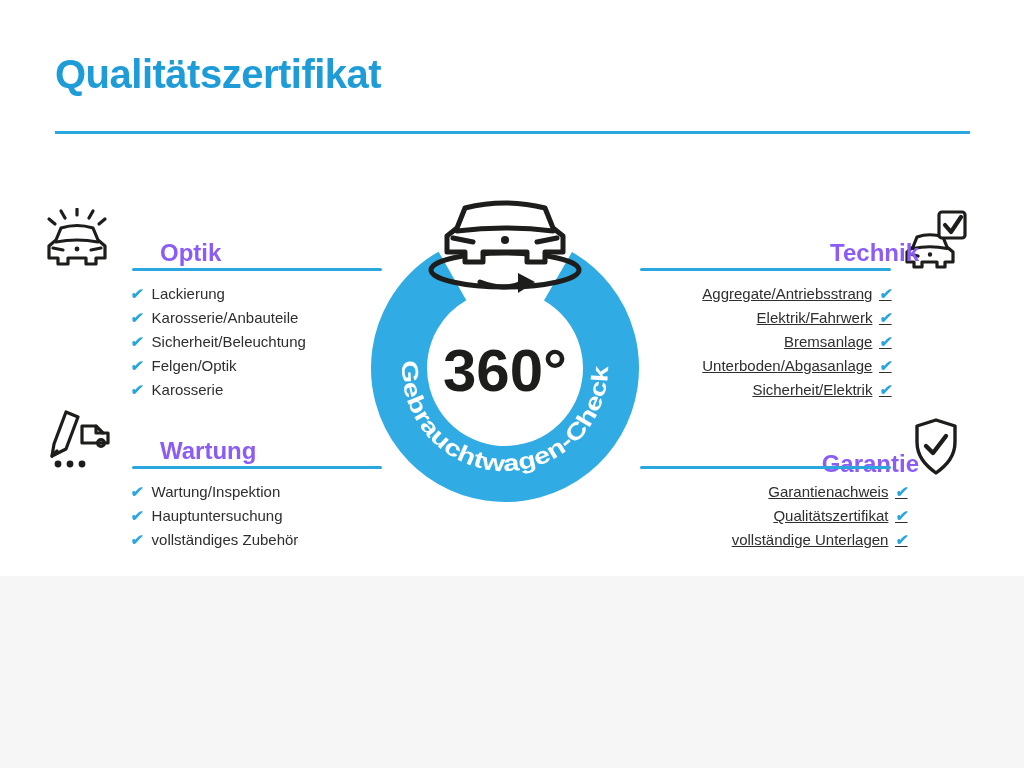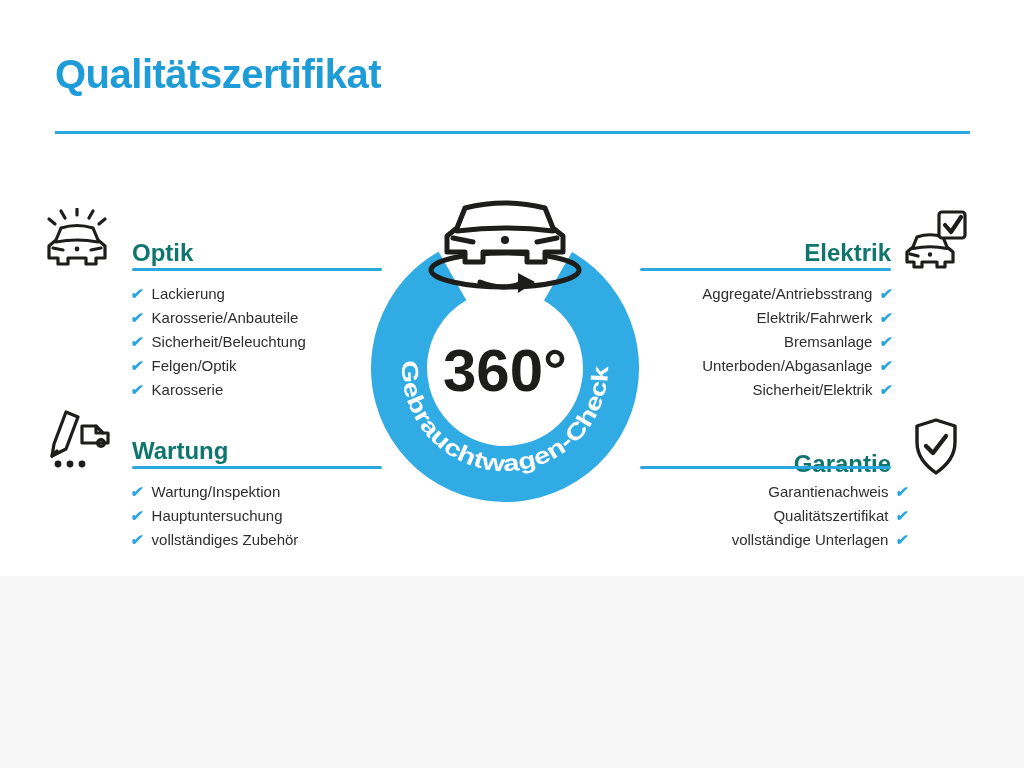--- a/index.html
+++ b/index.html
@@ -7,30 +7,30 @@
   #canvas {
     position:relative; width:1024px; height:576px; background:#ffffff;
     font-family:"Liberation Sans", sans-serif; overflow:hidden;
   }
   .abs { position:absolute; }
   #page-title {
     left:55px; top:52px; font-size:40px; font-weight:bold;
     letter-spacing:-0.5px; color:#1e9cd8;
   }
   .rule { left:55px; top:131px; width:915px; height:3px; background:#2ba7e0; }
-  .hdr { font-size:24px; font-weight:bold; color:#0f766e; }
+  .hdr { font-size:24px; font-weight:bold; color:#8b5cf6;margin-left:28px; }
   .hdr.right { text-align:right; }
   .hline { height:3px; background:#2ba7e0; border-radius:2px; }
   ul.list { list-style:none; }
   ul.list li {
     display:flex; align-items:center; gap:8px;
     font-size:15px; color:#2e2e2e; margin-bottom:9px; line-height:15px;
     white-space:nowrap;
   }
-  ul.list.right-list li { justify-content:flex-end; }
+  ul.list.right-list li { justify-content:flex-end;text-decoration:underline; }
   .chk { color:#29a6e0; font-weight:bold; font-size:15px; transform:skewX(-8deg); }
   .footer-text { left:136px; top:654px; }
   .footer-text div {
     font-size:26px; font-weight:bold; color:#ec4899; line-height:25px;
     letter-spacing:-0.2px;
     margin-top:20px;
   }
   svg { display:block; }
   .stroke-dark { stroke:#1d1d1b; fill:none; stroke-linecap:round; stroke-linejoin:round; }
 </style>
@@ -88,21 +88,21 @@
       <g transform="translate(2,20)">
         <path d="M2,22 L8,17 L12,7 Q25,2.5 38,7 L42,17 L48,22 L48,32 L40,32 L40,37 L32,37 L32,32 L17,32 L17,37 L9,37 L9,32 L2,32 Z"></path>
         <path d="M8,18.5 Q25,15 42,18.5"></path>
         <path d="M5,24 L13,26"></path>
         <circle cx="25" cy="24.5" r="2.2" fill="#1d1d1b" stroke="none"></circle>
       </g>
       <rect x="36" y="2" width="26" height="26" rx="3" fill="#ffffff"></rect>
       <path d="M42,15 L48,22 L58,7" stroke-width="4.2"></path>
     </g>
   </svg>
-  <div class="abs hdr right" style="left:640px;top:239px;width:251px">Elektrik</div>
+  <div class="abs hdr right" style="left:640px;top:239px;width:251px">Technik</div>
   <div class="abs hline" style="left:640px;top:268px;width:251px"></div>
   <ul class="abs list right-list" style="left:560px;top:286px;width:333px">
     <li>
         <span>Aggregate/Antriebsstrang</span>
         <span class="chk">✔</span>
       </li>
     <li>
         <span>Elektrik/Fahrwerk</span>
         <span class="chk">✔</span>
       </li>

